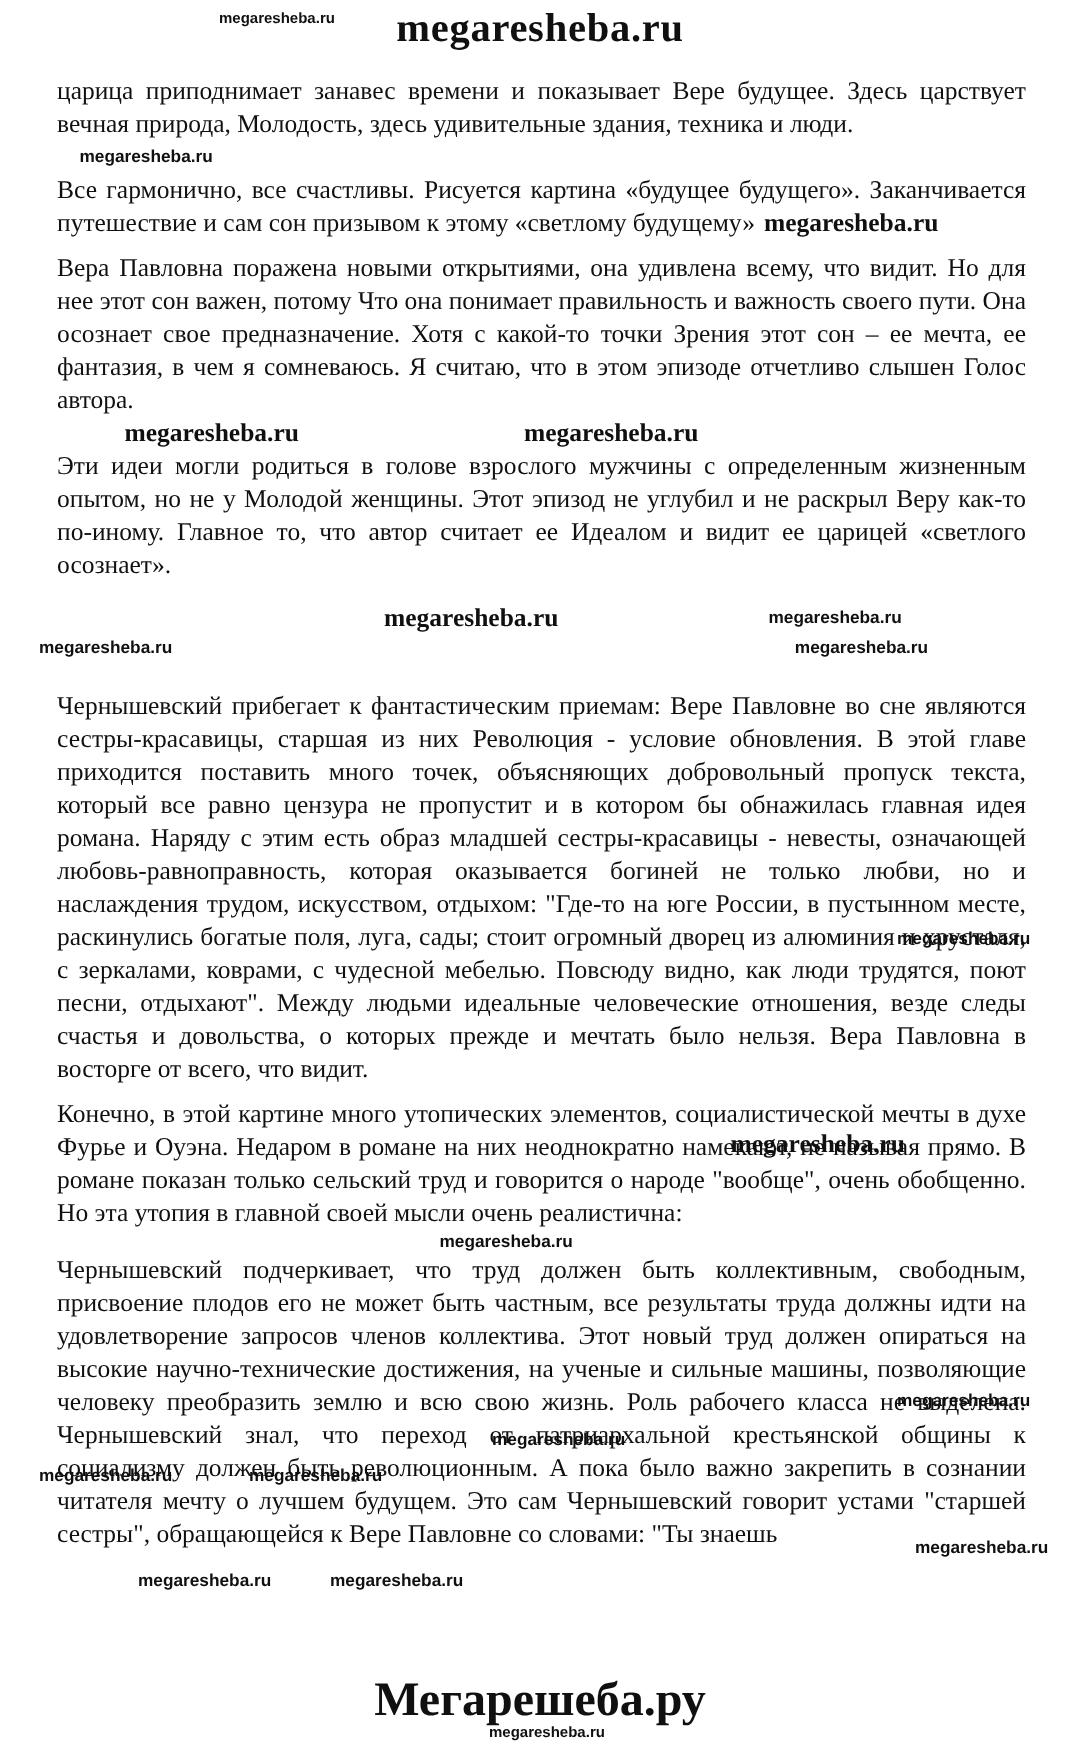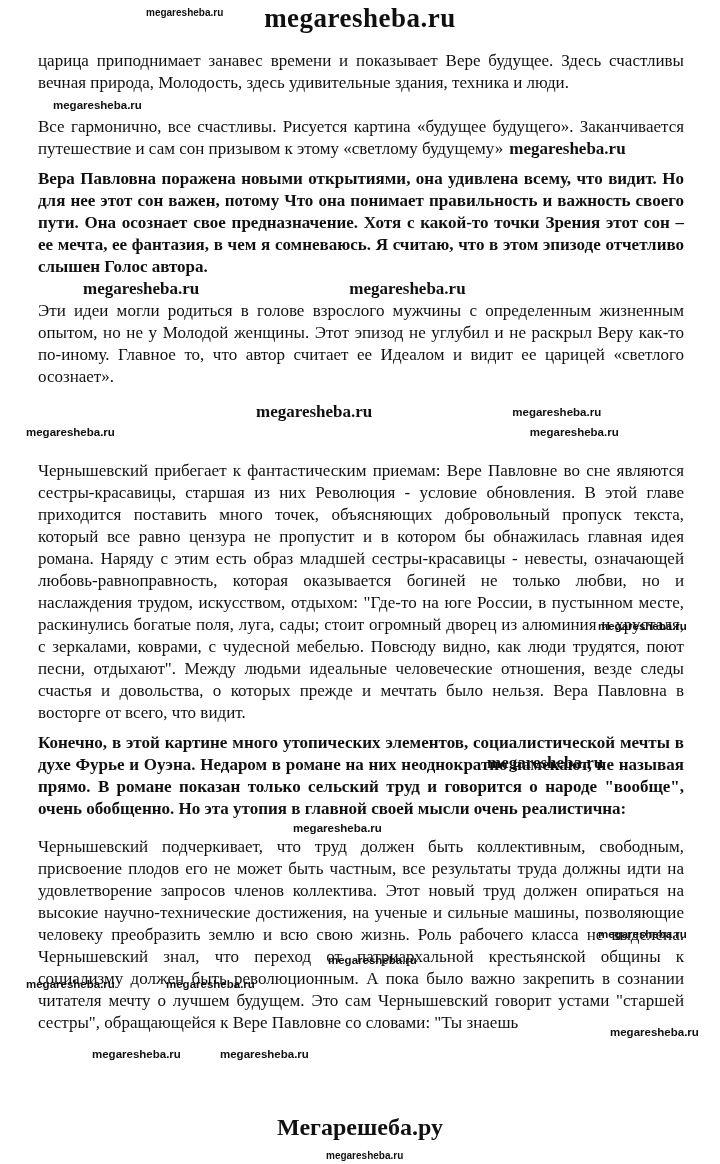--- a/index.html
+++ b/index.html
@@ -25,21 +25,21 @@
     position: absolute;
     top: 50px;
     left: 38px;
     width: 646px;
     font-size: 17px;
     line-height: 22px;
     text-align: justify;
   }
   .para { margin: 0; }
   .mt6  { margin-top: 20px; }
-  .mt8  { margin-top: 8px; font-weight: bold; }
+  .mt8  { margin-top: 8px; }
   .mt12 { margin-top: 12px; }
   .list-marker { font-weight: bold; }
   
   .wm { font-weight: bold; white-space: nowrap; }
   .wm-lg { font-size: 17px; font-family: "Liberation Serif", serif; }
   .wm-sm { font-size: 11.5px; font-family: "Liberation Sans", sans-serif; }
   .wm-xs { font-size: 10px;  font-family: "Liberation Sans", sans-serif; }
   .wm-inline {
     font-weight: bold;
     font-size: 17px;
@@ -57,35 +57,35 @@
     position: absolute;
     top: 1108px;
     left: 0;
     width: 720px;
     height: 56px;
     background: #ffffff;
     text-align: center;
   }
   .footer-title {
     padding-top: 6px;
-    font-size: 24px;
+    font-size: 32px;
     font-weight: bold;
     font-family: "Liberation Serif", serif;
   }
 </style>
 </head>
 <body>
 
 <div class="page">
 
   <div class="header-title">megaresheba.ru</div>
 
   <div class="content">
 
-    <p class="para">царица приподнимает занавес времени и показывает Вере будущее. Здесь счастливы вечная природа, Молодость, здесь удивительные здания, техника и люди.</p>
+    <p class="para">царица приподнимает занавес времени и показывает Вере будущее. Здесь царствует вечная природа, Молодость, здесь удивительные здания, техника и люди.</p>
 
     <div class="wm-row row1">
       <span class="wm wm-sm" style="margin-left:15px">megaresheba.ru</span>
     </div>
 
     <p class="para"><span>Все гармонично, все счастливы. Рисуется картина «будущее будущего». Заканчивается путешествие и сам сон призывом к этому «светлому будущему»</span><span class="wm-inline">megaresheba.ru</span></p>
 
     <p class="para mt8">Вера Павловна поражена новыми открытиями, она удивлена всему, что видит. Но для нее этот сон важен, потому Что она понимает правильность и важность своего пути. Она осознает свое предназначение. Хотя с какой-то точки Зрения этот сон – ее мечта, ее фантазия, в чем я сомневаюсь. Я считаю, что в этом эпизоде отчетливо слышен Голос автора.</p>
 
     <div class="wm-row row2">

